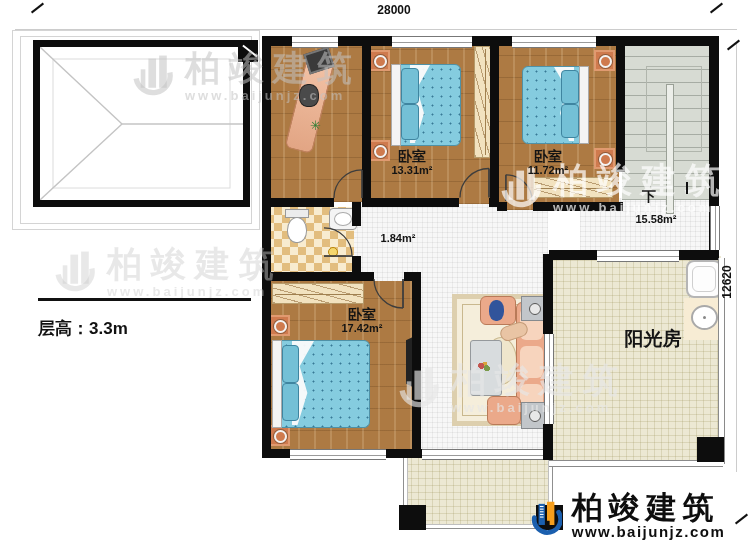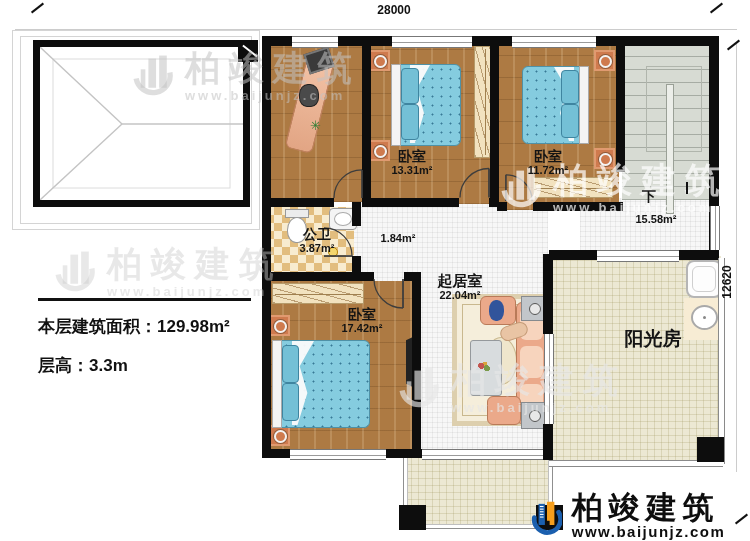--- a/index.html
+++ b/index.html
@@ -258,30 +258,22 @@
       <span class="ar">13.31m²</span>
   </div>
   <div class="abs room-label" style="left:512px;top:148px;width:72px;">
     <span class="nm">卧室</span>
       <span class="ar">11.72m²</span>
   </div>
   <div class="abs room-label" style="left:322px;top:306px;width:80px;">
     <span class="nm">卧室</span>
       <span class="ar">17.42m²</span>
   </div>
-  <div class="abs room-label" style="left:288px;top:226px;width:58px;">
-    <span class="nm">公卫</span>
-      <span class="ar">3.87m²</span>
-  </div>
   <div class="abs room-label" style="left:374px;top:232px;width:48px;">
     <span class="ar">1.84m²</span>
-  </div>
-  <div class="abs room-label" style="left:420px;top:272px;width:80px;">
-    <span class="nm" style="font-size:15px;">起居室</span>
-      <span class="ar">22.04m²</span>
   </div>
   <div class="abs room-label" style="left:608px;top:213px;width:96px;">
       <span class="ar">15.58m²</span>
   </div>
   <div class="abs room-label" style="left:638px;top:188px;width:22px;">
     <span class="nm">下</span>
   </div>
   <div class="abs room-label" style="left:608px;top:328px;width:90px;">
     <span class="nm" style="font-size:19px;">阳光房</span>
   </div>
@@ -332,23 +324,20 @@
     <div class="wm-txt">
         <span class="co">柏竣建筑</span>
         <span class="site">www.baijunjz.com</span>
       </div>
   </div>
 
   <div class="abs" id="titleblock" style="left:38px;top:294px;width:300px;">
     <div class="t1">
     </div>
     <div class="rule"></div>
-    <div class="t2">
-      <span>本层建筑面积：</span><span>129.98m²</span>
-    </div>
     <div class="t3">
       <span>层高：</span><span>3.3m</span>
     </div>
   </div>
 
   <div class="abs" id="brand" style="left:528px;top:484px;">
     <svg width="58" height="64" viewBox="0 0 64 70">
       <path d="M12,38 A25,25 0 1 0 58,28" fill="none" stroke="#1b5fae" stroke-width="9" stroke-linecap="round"></path>
       <rect x="20" y="12" width="12" height="40" fill="#1b5fae"></rect>
       <rect x="22.5" y="16" width="7" height="2" fill="#fff"></rect>

